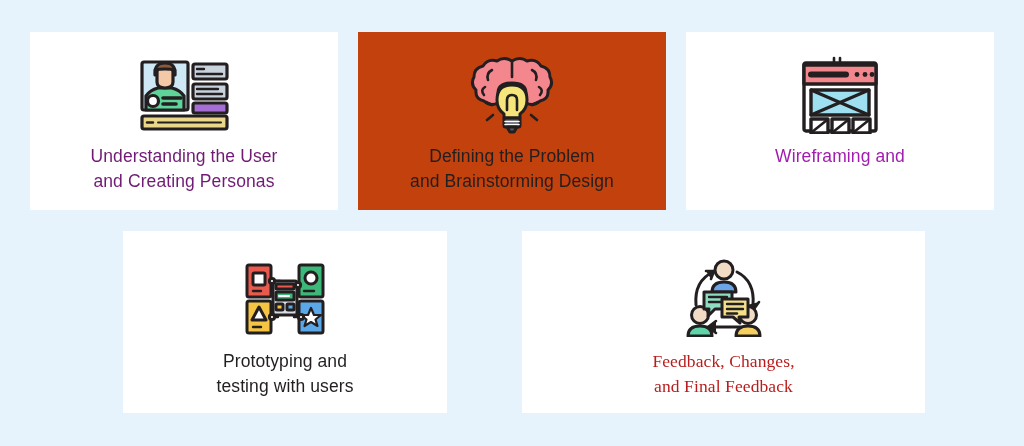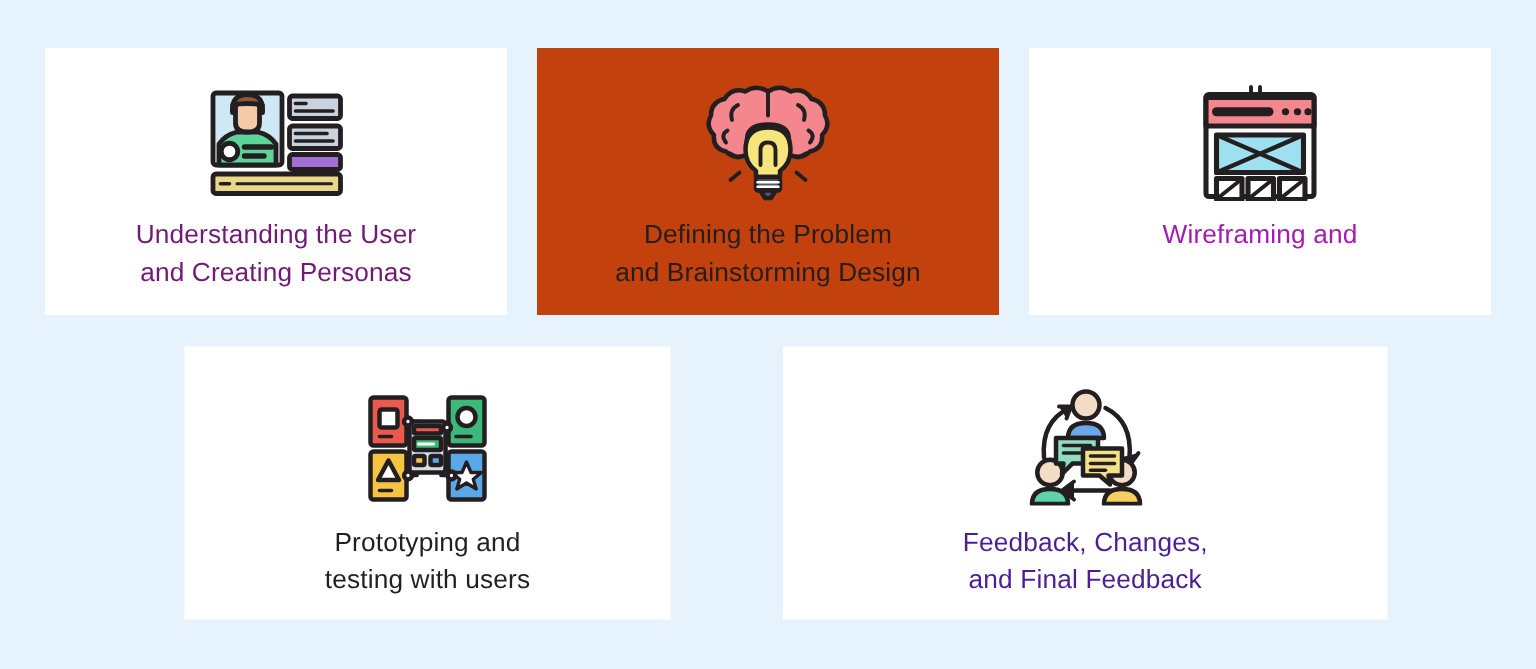--- a/index.html
+++ b/index.html
@@ -246,16 +246,16 @@
           <line x1="27" y1="38" x2="45" y2="38" stroke-width="2.4"></line>
           <line x1="27" y1="43" x2="40" y2="43" stroke-width="2.4"></line>
 
           <path d="M40 40 L66 40 L66 58 L57 58 L58 64 L51 58 L40 58 Z" fill="#f5e08a"></path>
           <line x1="45" y1="45" x2="61" y2="45" stroke-width="2.4"></line>
           <line x1="45" y1="50" x2="61" y2="50" stroke-width="2.4"></line>
           <line x1="45" y1="54.5" x2="55" y2="54.5" stroke-width="2.4"></line>
         </g>
       </svg>
     </div>
-    <div class="card-label" style="color: #4c1d95;"><span>Feedback, Changes,</span><br><span>and Final Feedback</span></div>
+    <div class="card-label" style="color: #b91c1c; font-family: Liberation Serif, serif;"><span>Feedback, Changes,</span><br><span>and Final Feedback</span></div>
   </div>
 
 </div>
 
 </body></html>

